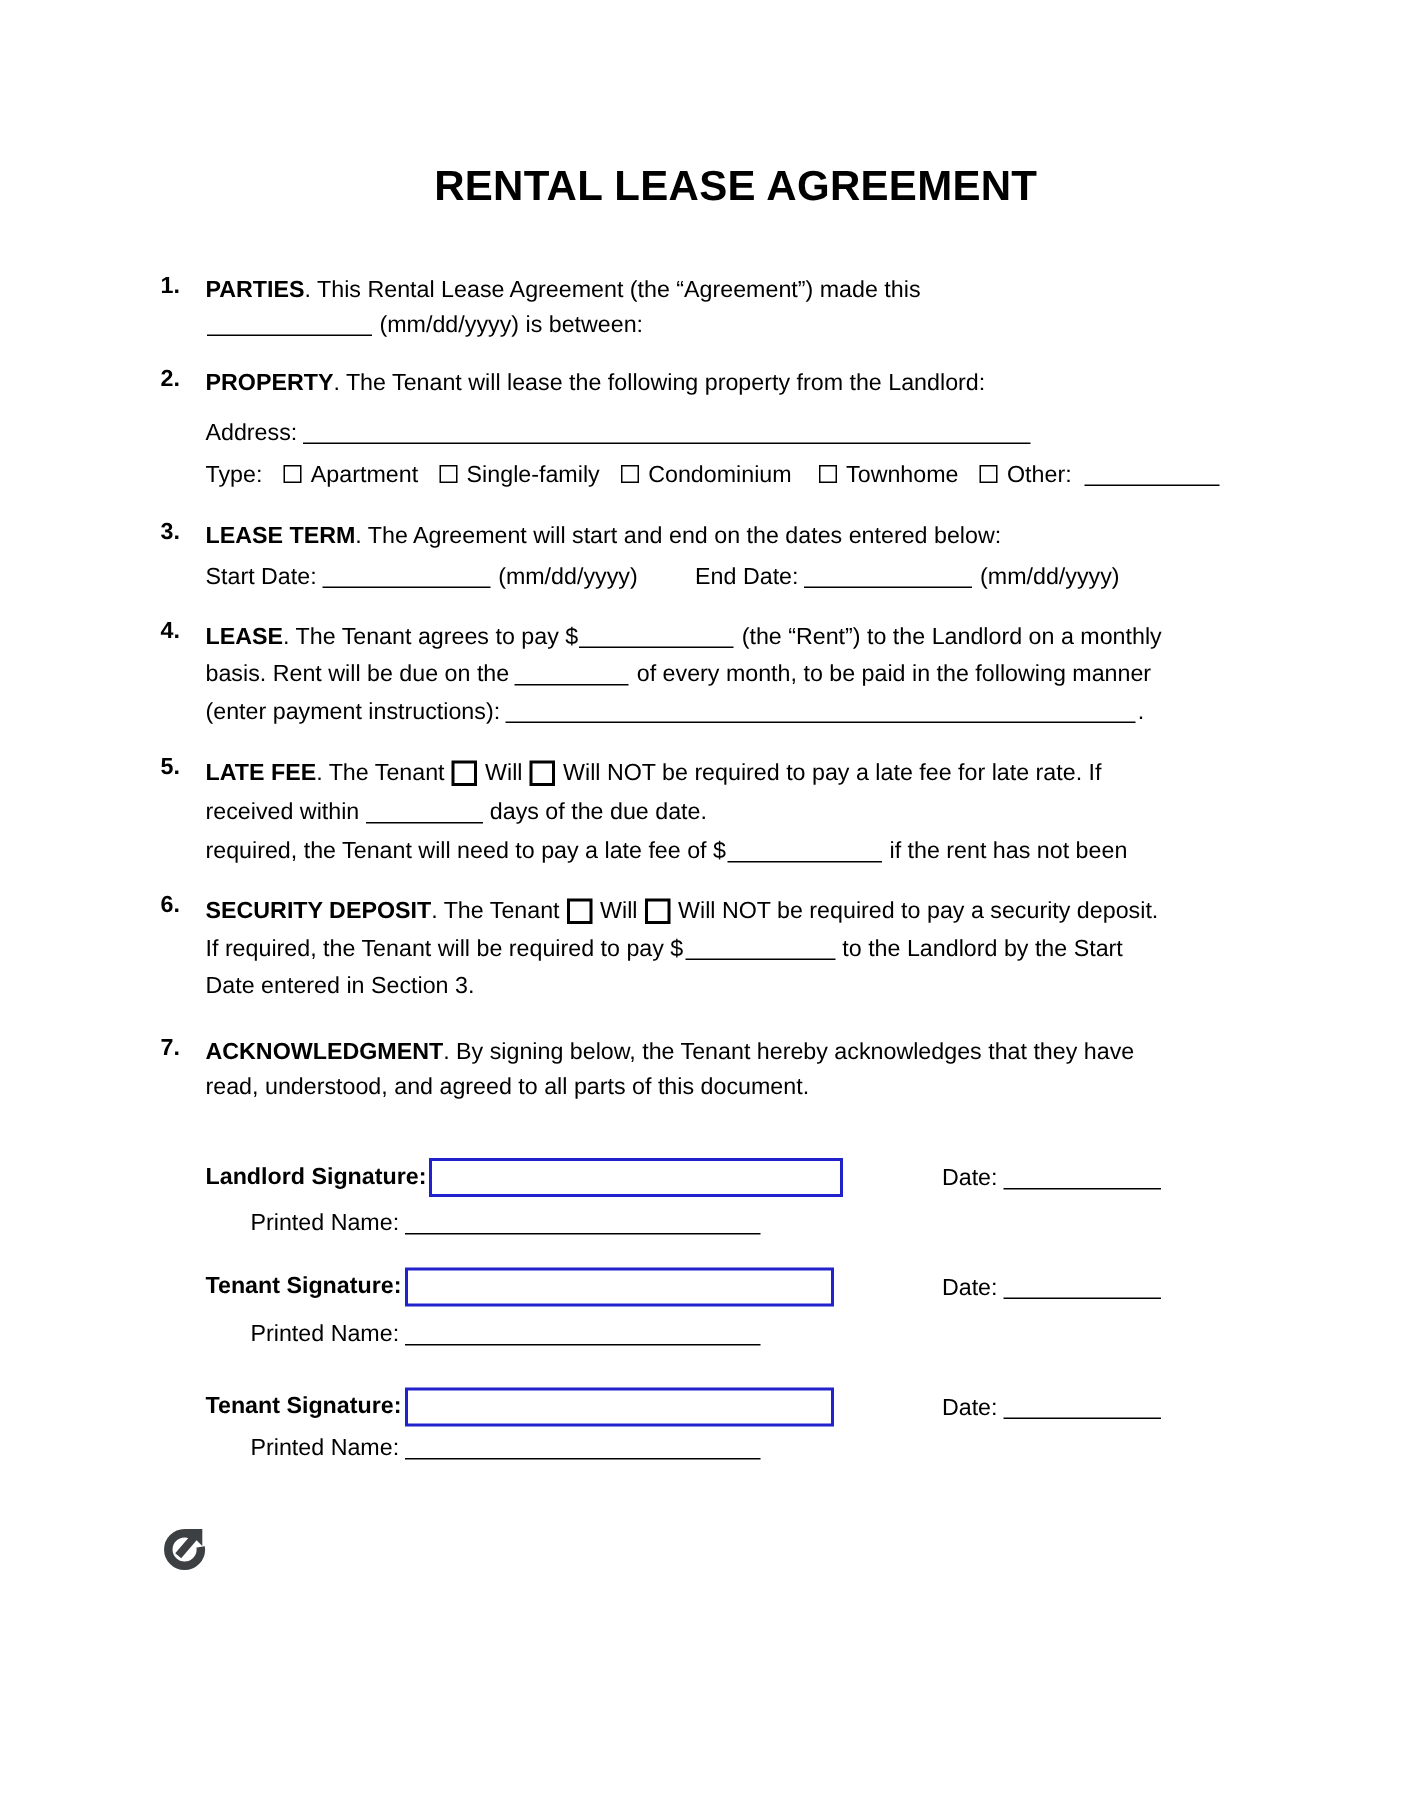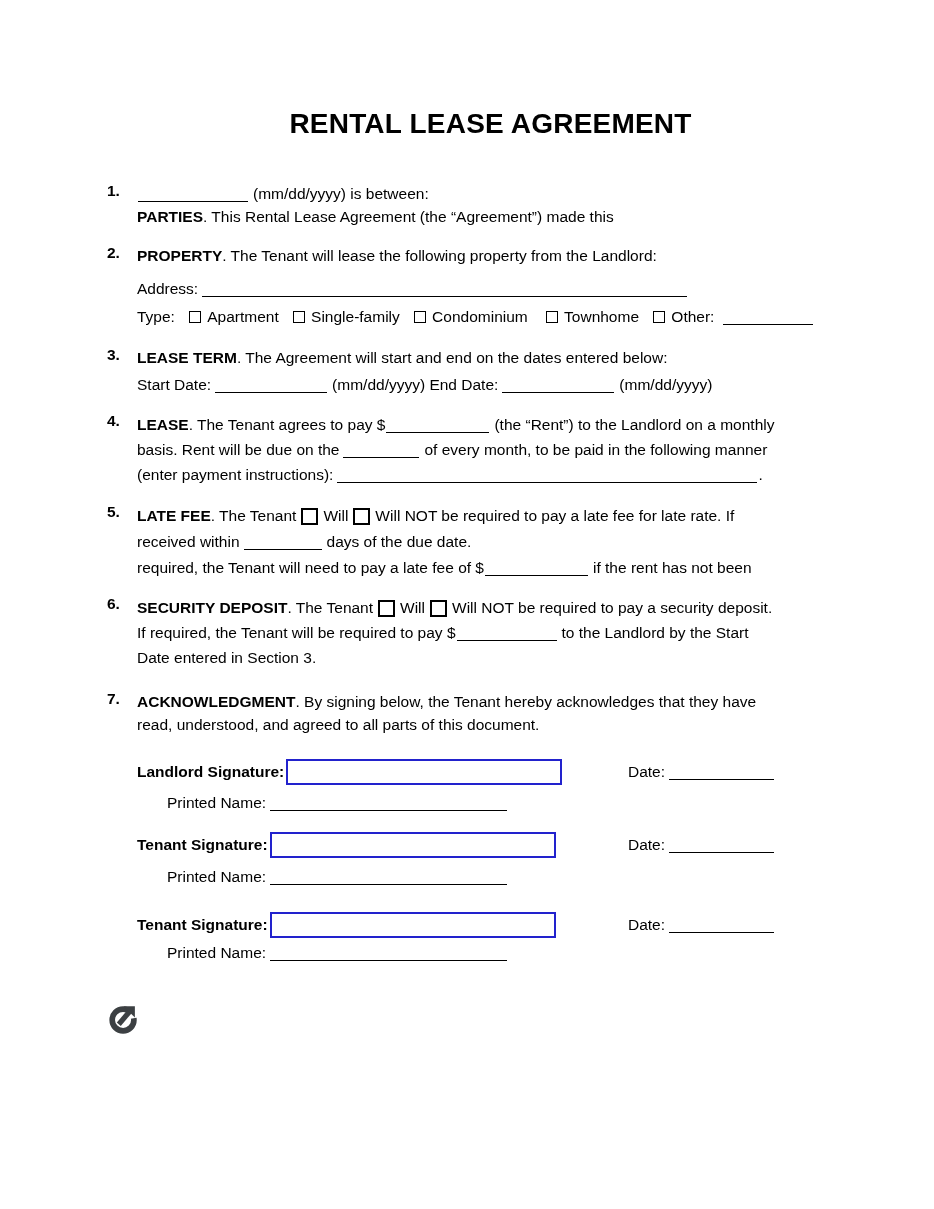--- a/index.html
+++ b/index.html
@@ -51,22 +51,22 @@
 </head>
 <body>
 
 <div class="doc">
 
   <h1 class="title">RENTAL LEASE AGREEMENT</h1>
 
   <div class="sec" style="margin-top:40px;">
     <span class="num">1.</span>
     <div class="stext">
+      <div class="line"><span class="hd">PARTIES</span><span>. This Rental Lease Agreement (the “Agreement”) made this</span></div>
       <div class="line"><span class="blank tight" style="width:110px;"></span><span>(mm/dd/yyyy) is between:</span></div>
-      <div class="line"><span class="hd">PARTIES</span><span>. This Rental Lease Agreement (the “Agreement”) made this</span></div>
     </div>
   </div>
 
   <div class="sec" style="margin-top:16px;">
     <span class="num">2.</span>
     <div class="stext">
       <div class="line"><span class="hd">PROPERTY</span><span>. The Tenant will lease the following property from the Landlord:</span></div>
       <div class="line nowrap" style="margin-top:10px;"><span>Address:</span><span class="blank" style="width:485px;"></span></div>
       <div class="line nowrap" style="margin-top:5px;">
         <span>Type:</span>
@@ -79,21 +79,21 @@
       </div>
     </div>
   </div>
 
   <div class="sec" style="margin-top:18px;">
     <span class="num">3.</span>
     <div class="stext">
       <div class="line"><span class="hd">LEASE TERM</span><span>. The Agreement will start and end on the dates entered below:</span></div>
       <div class="line nowrap" style="margin-top:4px;">
         <span>Start Date:</span><span class="blank" style="width:112px;"></span><span>(mm/dd/yyyy)</span>
-        <span style="">End Date:</span><span class="blank" style="width:112px;"></span><span>(mm/dd/yyyy)</span>
+        <span style="margin-left:34px;">End Date:</span><span class="blank" style="width:112px;"></span><span>(mm/dd/yyyy)</span>
       </div>
     </div>
   </div>
 
   <div class="sec" style="margin-top:16px;">
     <span class="num">4.</span>
     <div class="stext" style="line-height:25px;">
       <div><span class="hd">LEASE</span><span>. The Tenant agrees to pay $</span><span class="blank tight" style="width:103px;"></span><span>(the “Rent”) to the Landlord on a monthly</span></div>
       <div><span>basis. Rent will be due on the</span><span class="blank" style="width:76px;"></span><span>of every month, to be paid in the following manner</span></div>
       <div><span>(enter payment instructions):</span><span class="blank" style="width:420px;margin-right:1px;"></span><span>.</span></div>
@@ -119,21 +119,21 @@
   </div>
 
   <div class="sec" style="margin-top:20px;">
     <span class="num">7.</span>
     <div class="stext">
       <div class="line"><span class="hd">ACKNOWLEDGMENT</span><span>. By signing below, the Tenant hereby acknowledges that they have</span></div>
       <div class="line"><span>read, understood, and agreed to all parts of this document.</span></div>
     </div>
   </div>
 
-  <div class="sigrow" style="margin-top:23px;">
+  <div class="sigrow" style="margin-top:36px;">
     <span class="siglabel">Landlord Signature:</span>
     <input type="text" class="sig-input" style="width: 264px;">
     <span class="dategrp"><span>Date:</span><span class="blank" style="width:105px;"></span></span>
   </div>
   <div class="printedrow nowrap" style="margin-top:7px;"><span>Printed Name:</span><span class="blank" style="width:237px;"></span></div>
 
   <div class="sigrow" style="margin-top:18px;">
     <span class="siglabel">Tenant Signature:</span>
     <input type="text" class="sig-input" style="width: 274px;">
     <span class="dategrp"><span>Date:</span><span class="blank" style="width:105px;"></span></span>

